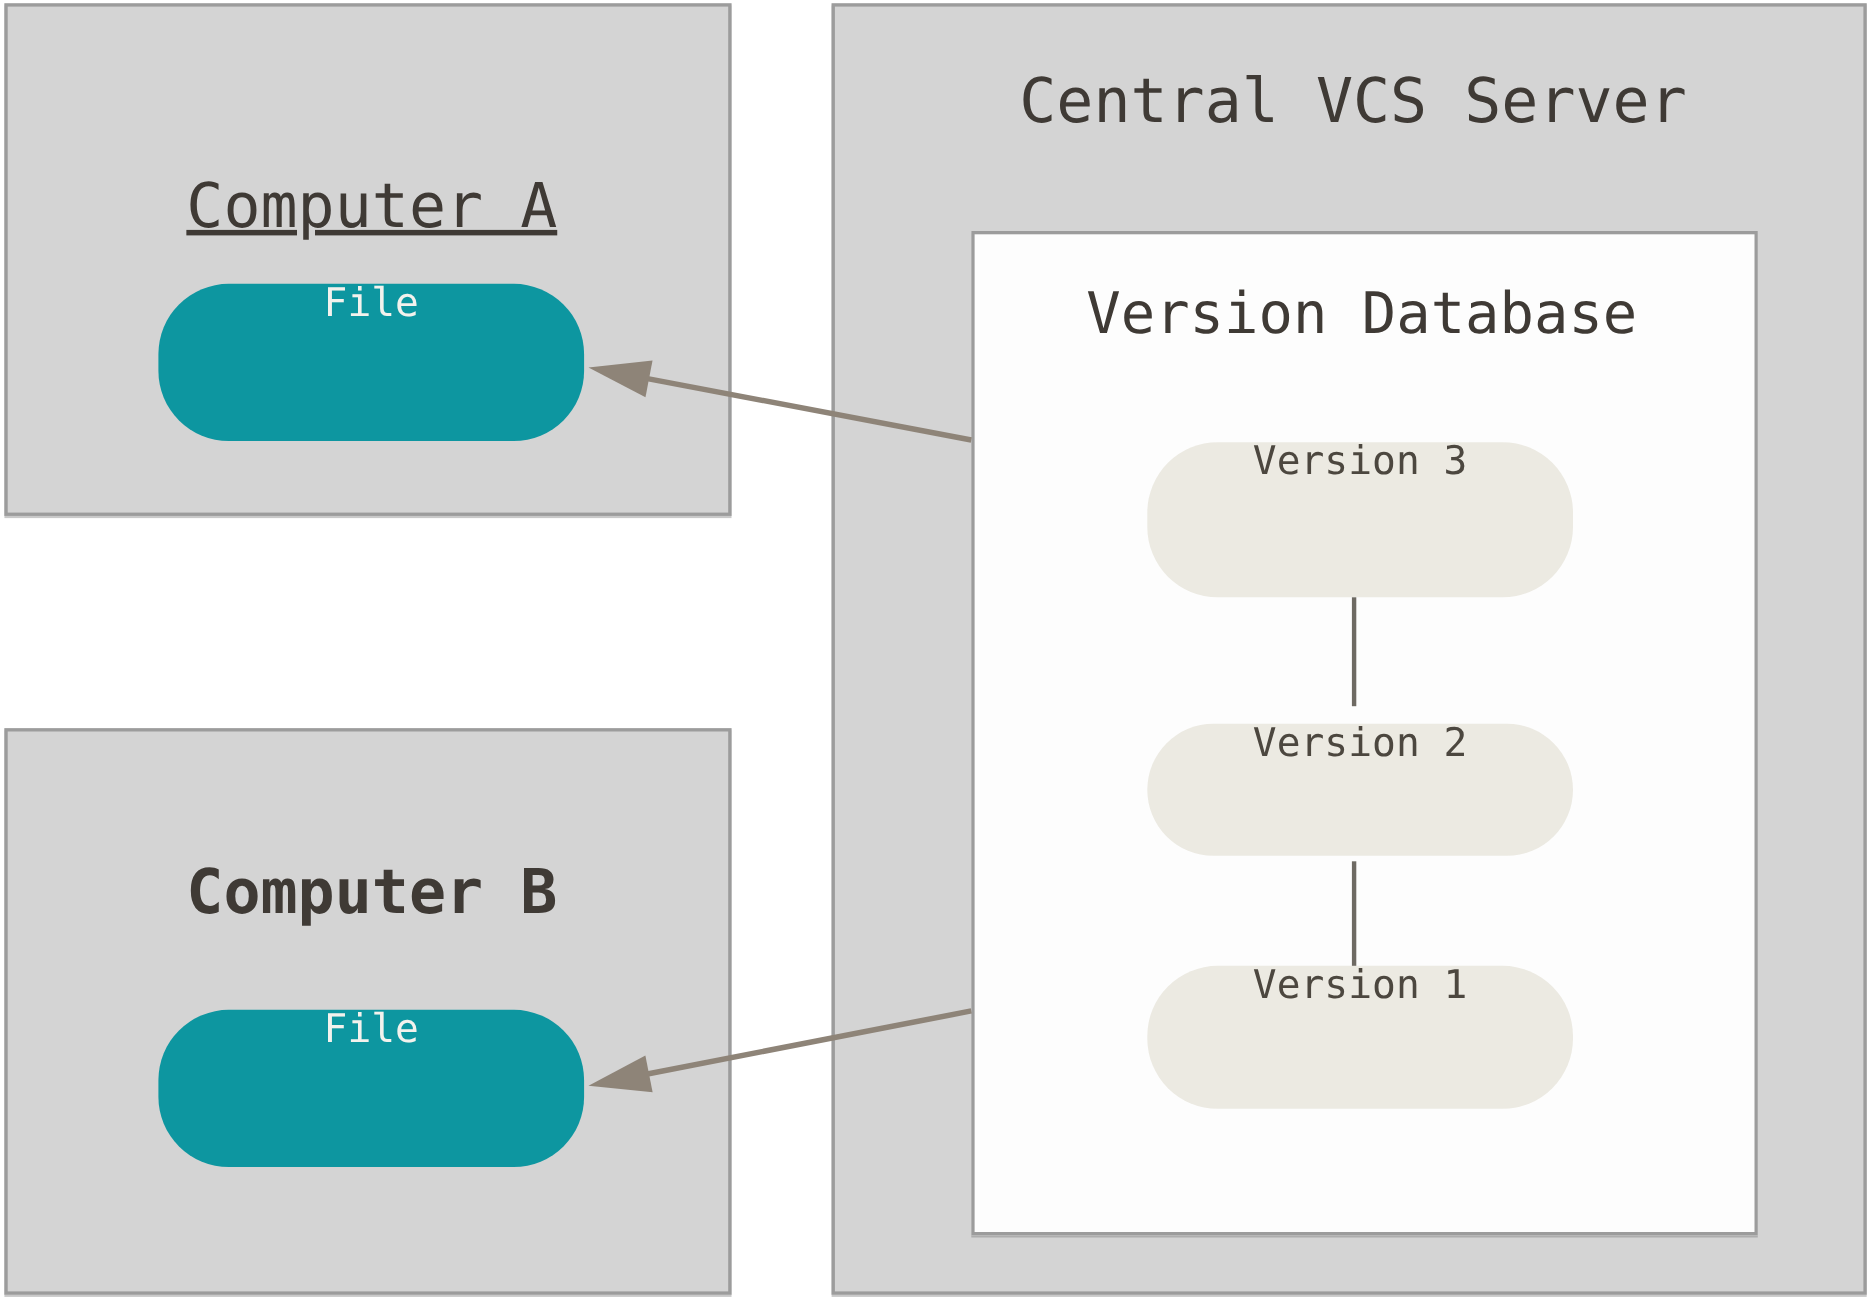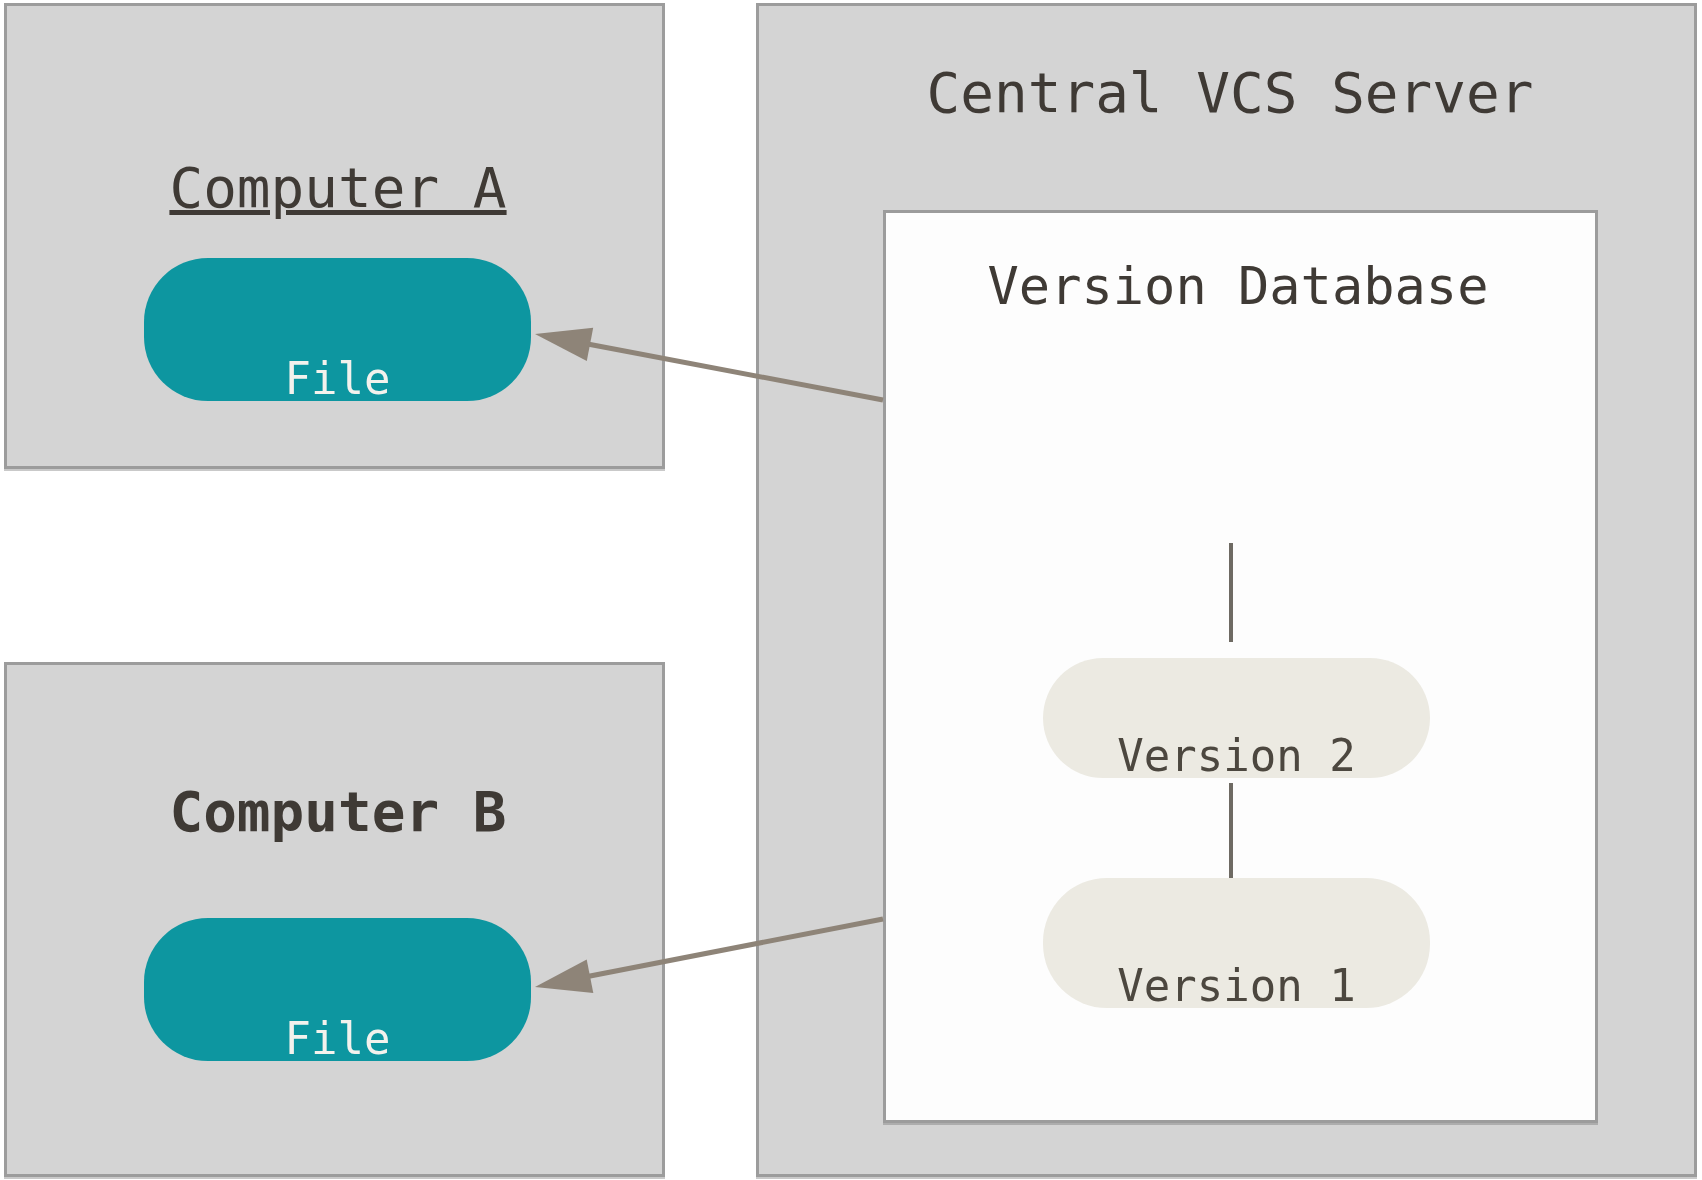--- a/index.html
+++ b/index.html
@@ -22,22 +22,22 @@
   }
   .box.white{ background:var(--db-fill,#fdfdfd); }
   .title{
     position:absolute; transform:translate(-50%,-50%);
     font-size:56px; line-height:1; white-space:nowrap;
     color:var(--title-text,#3f3a35);
   }
   .title.small{ font-size:52px; }
   .pill{
     position:absolute; box-sizing:border-box;
-    display:flex; align-items:flex-end; justify-content:center;
-    border-radius:64px; font-size:44px; line-height:1; white-space:nowrap;
+    display:flex; align-items:flex-start; justify-content:center;
+    border-radius:64px; font-size:36px; line-height:1; white-space:nowrap;
   }
   .pill.teal{ background:var(--teal-node,#0d96a0); color:var(--teal-text,#f3f2ed); }
   .pill.version{ background:var(--version-node-fill,#eceae2); color:var(--version-text,#4c473f); }
   #edges{ position:absolute; left:0; top:0; pointer-events:none; }
 </style>
 </head>
 <body>
 
 <div id="diagram">
 
@@ -52,20 +52,23 @@
   <div class="pill teal" style="left:144px; top:918px; width:387px; height:143px;">
     <span>File</span>
   </div>
 
   <div class="box" style="left:756px; top:3px; width:941px; height:1174px;"></div>
   <div class="title" style="left:1230px; top:93px;">Central VCS Server</div>
 
   <div class="box white" style="left:883px; top:210px; width:715px; height:913px;"></div>
   <div class="title small" style="left:1238px; top:274px;margin-top:12px;">Version Database</div>
 
+  <div class="pill version" style="left:1043px; top:402px; width:387px; height:141px;">
+    <span>Version 3</span>
+  </div>
   <div class="pill version" style="left:1043px; top:642px; width:387px; height:120px;margin-top:16px;">
     <span>Version 2</span>
   </div>
   <div class="pill version" style="left:1043px; top:878px; width:387px; height:130px;">
     <span>Version 1</span>
   </div>
 
   <svg id="edges" width="1702" height="1180" viewBox="0 0 1702 1180">
 
     <line x1="1231" y1="543" x2="1231" y2="642" style="stroke:var(--connector,#6e6a63); stroke-width:4;"></line>

